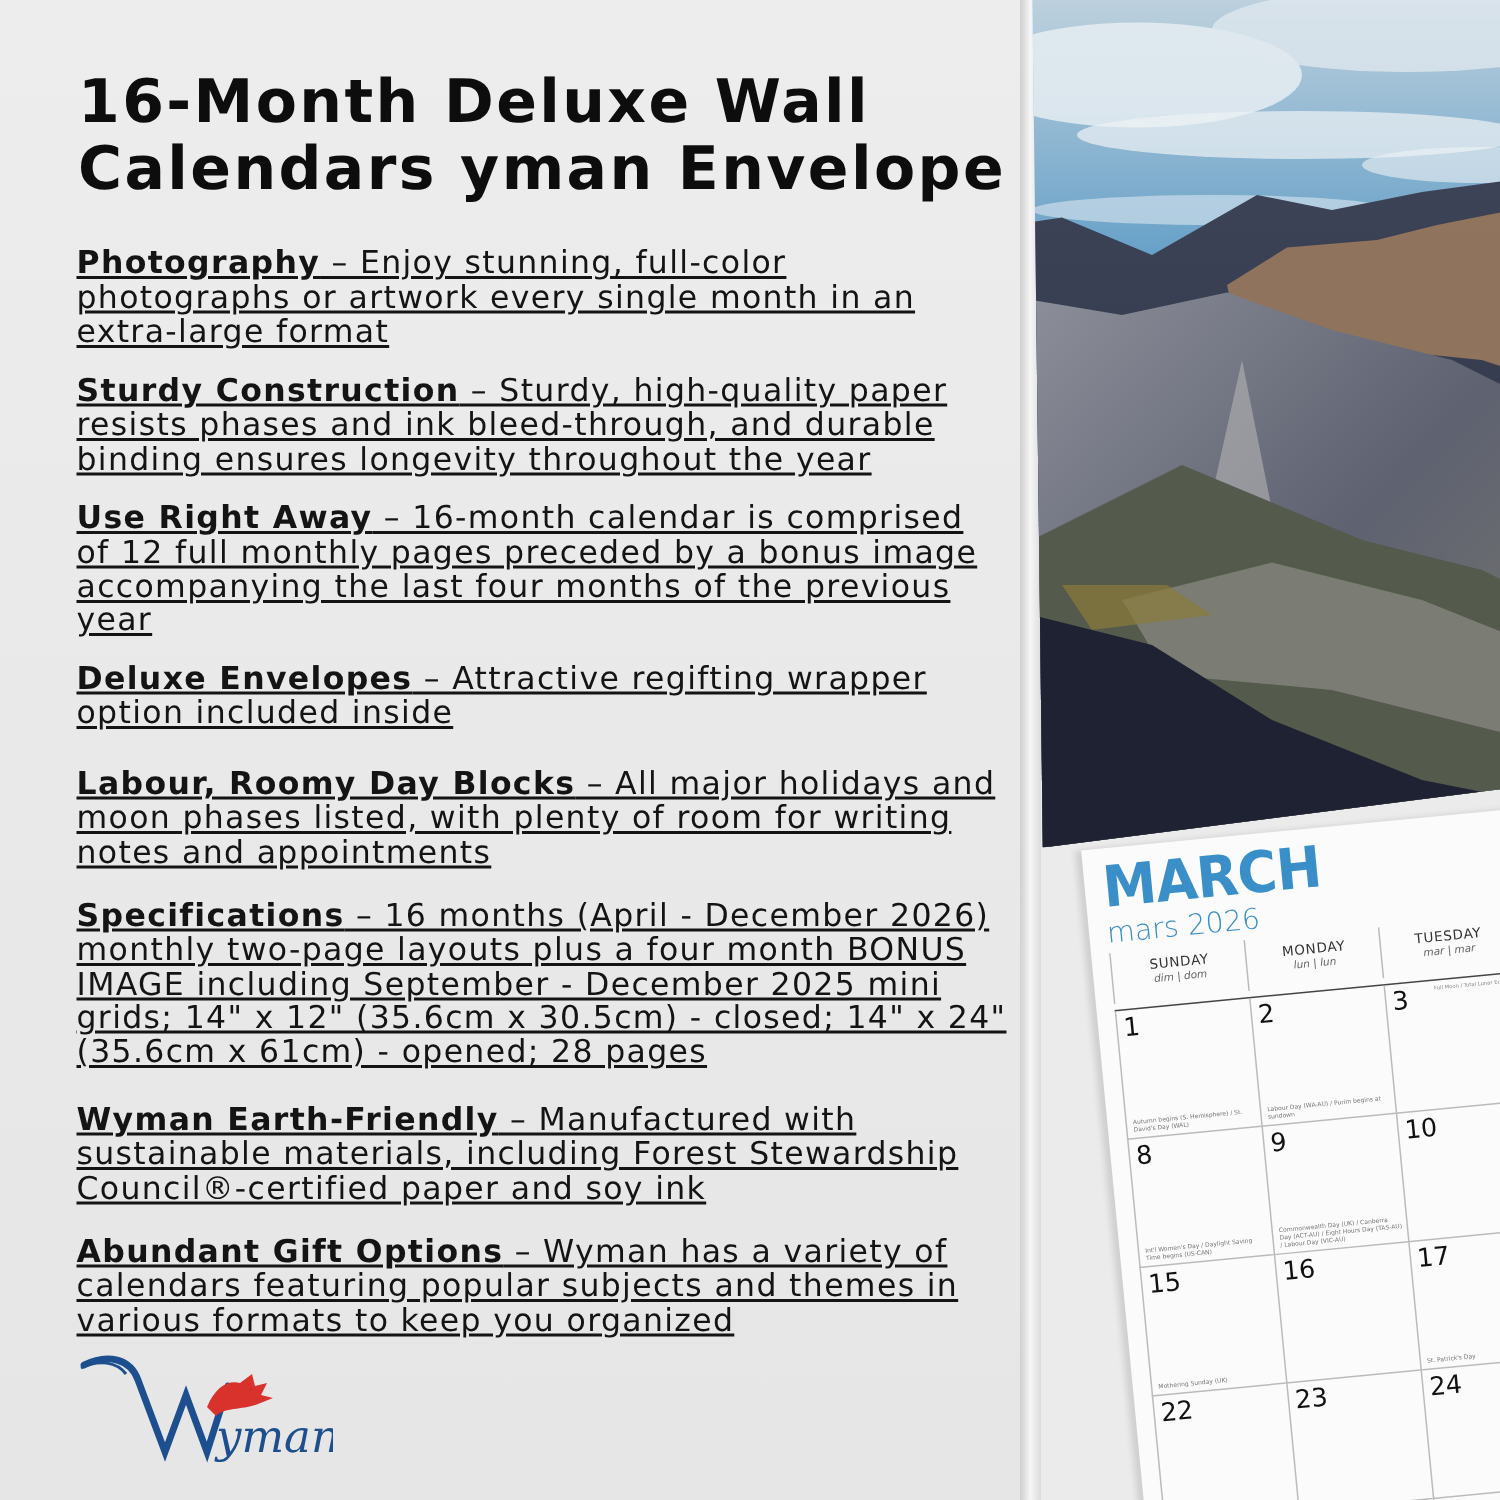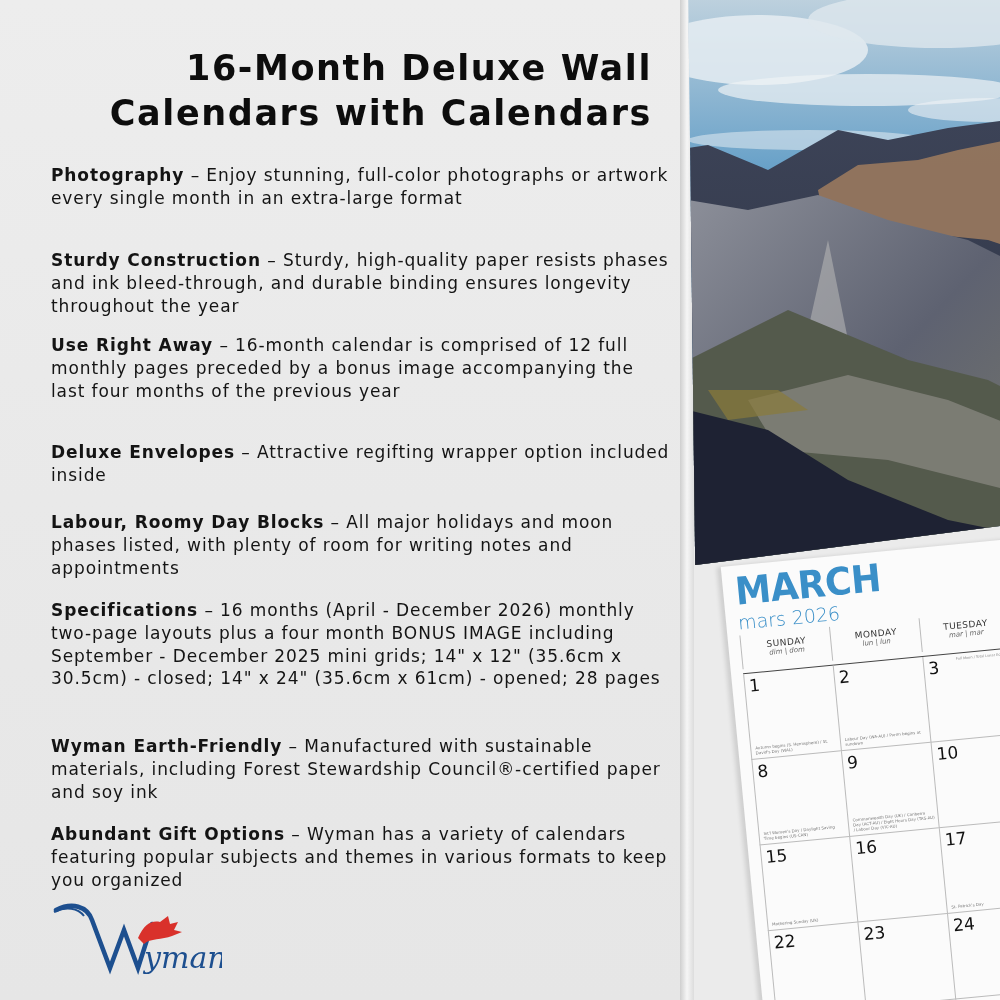--- a/index.html
+++ b/index.html
@@ -6,29 +6,29 @@
   body {
     width: 1000px; height: 1000px; overflow: hidden; position: relative;
     background: #ebebeb;
     font-family: "DejaVu Sans", sans-serif;
   }
   .left-panel {
     position: absolute; left: 0; top: 0; width: 690px; height: 1000px;
     background: linear-gradient(180deg, #ededed 0%, #e9e9e9 50%, #e6e6e6 100%);
   }
   .title {
-    position: absolute; left: 32px; top: 46px; width: 620px;
+    position: absolute; left: 52px; top: 46px; width: 620px;
     font-family: "DejaVu Sans", sans-serif; font-weight: bold;
-    font-size: 35px; line-height: 45px; letter-spacing: 1.6px; color: #0d0d0d; text-align: right;
+    font-size: 40px; line-height: 45px; letter-spacing: 1.6px; color: #0d0d0d;
   }
   .features { position: absolute; left: 51px; top: 164px; width: 620px; }
   .feature {
-    font-family: "DejaVu Sans", sans-serif; font-size: 17px; line-height: 22.8px;
+    font-family: "DejaVu Sans", sans-serif; font-size: 21px; line-height: 22.8px;
     color: #141414; letter-spacing: 0.9px; margin: 0;
-    position: absolute; left: 0; width: 620px;
+    position: absolute; left: 0; width: 620px; text-decoration: underline;
   }
   .feature .label { font-weight: bold; }
   .logo { position: absolute; left: 52px; top: 902px; width: 170px; height: 78px; }
   .copyright {
     position: absolute; left: 230px; top: 951px;
     font-family: "Liberation Sans", sans-serif; font-size: 8.3px; line-height: 10.5px; color: #2a2a2a;
   }
   
   .calendar {
     position: absolute; left: 688px; top: -20px; width: 360px; height: 1060px;
@@ -74,21 +74,21 @@
     width: 82px;
   }
   .moon { position: absolute; right: 4px; top: 3px; font-size: 3.5px; color: #888; text-align: right; line-height: 4px; }
 </style>
 </head>
 <body>
 
 <div class="left-panel">
   <div class="title">
     <div>16-Month Deluxe Wall</div>
-    <div>Calendars with Calendars</div>
+    <div>Calendars yman Envelope</div>
   </div>
 
   <div class="features">
     <p class="feature" style="top:0px"><span class="label">Photography</span><span> – Enjoy stunning, full-color photographs or artwork every single month in an extra-large format</span></p>
     <p class="feature" style="top:85px"><span class="label">Sturdy Construction</span><span> – Sturdy, high-quality paper resists phases and ink bleed-through, and durable binding ensures longevity throughout the year</span></p>
     <p class="feature" style="top:170px"><span class="label">Use Right Away</span><span> – 16-month calendar is comprised of 12 full monthly pages preceded by a bonus image accompanying the last four months of the previous year</span></p>
     <p class="feature" style="top:277px"><span class="label">Deluxe Envelopes</span><span> – Attractive regifting wrapper option included inside</span></p>
     <p class="feature" style="top:347px"><span class="label">Labour, Roomy Day Blocks</span><span> – All major holidays and moon phases listed, with plenty of room for writing notes and appointments</span></p>
     <p class="feature" style="top:435px"><span class="label">Specifications</span><span> – 16 months (April - December 2026) monthly two-page layouts plus a four month BONUS IMAGE including September - December 2025 mini grids; 14" x 12" (35.6cm x 30.5cm) - closed; 14" x 24" (35.6cm x 61cm) - opened; 28 pages</span></p>
     <p class="feature" style="top:571px"><span class="label">Wyman Earth-Friendly</span><span> – Manufactured with sustainable materials, including Forest Stewardship Council®-certified paper and soy ink</span></p>

